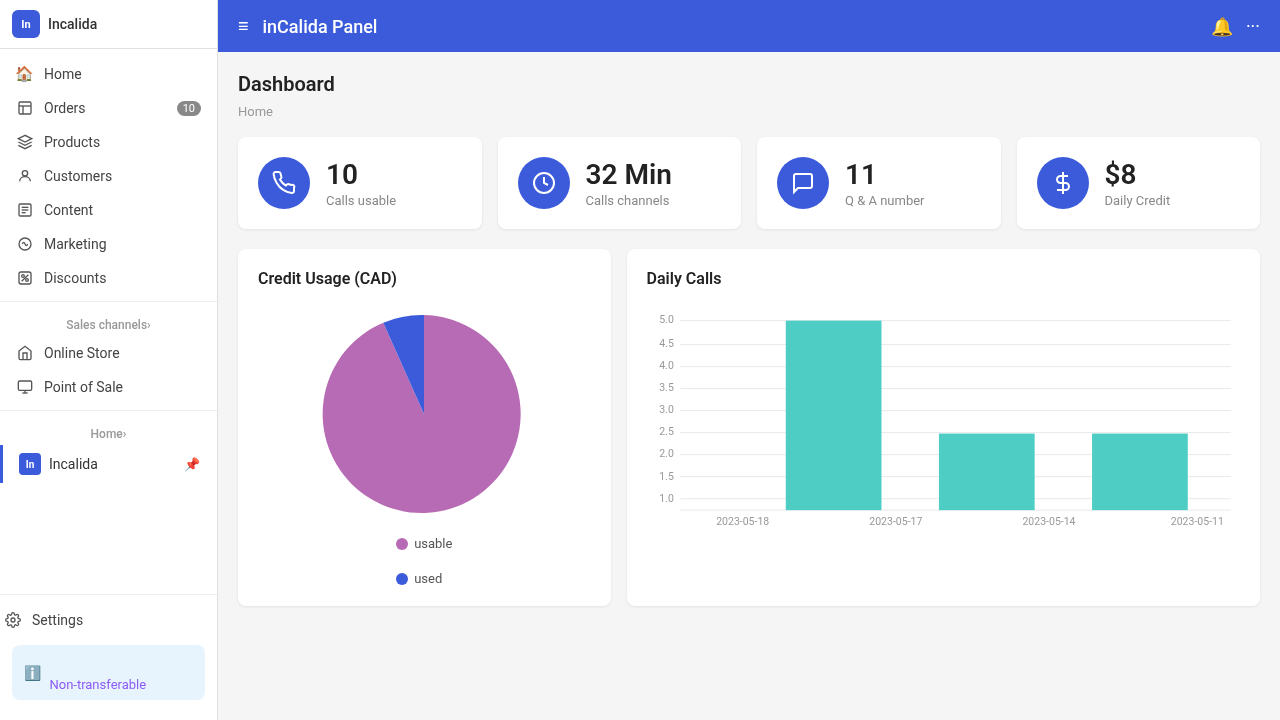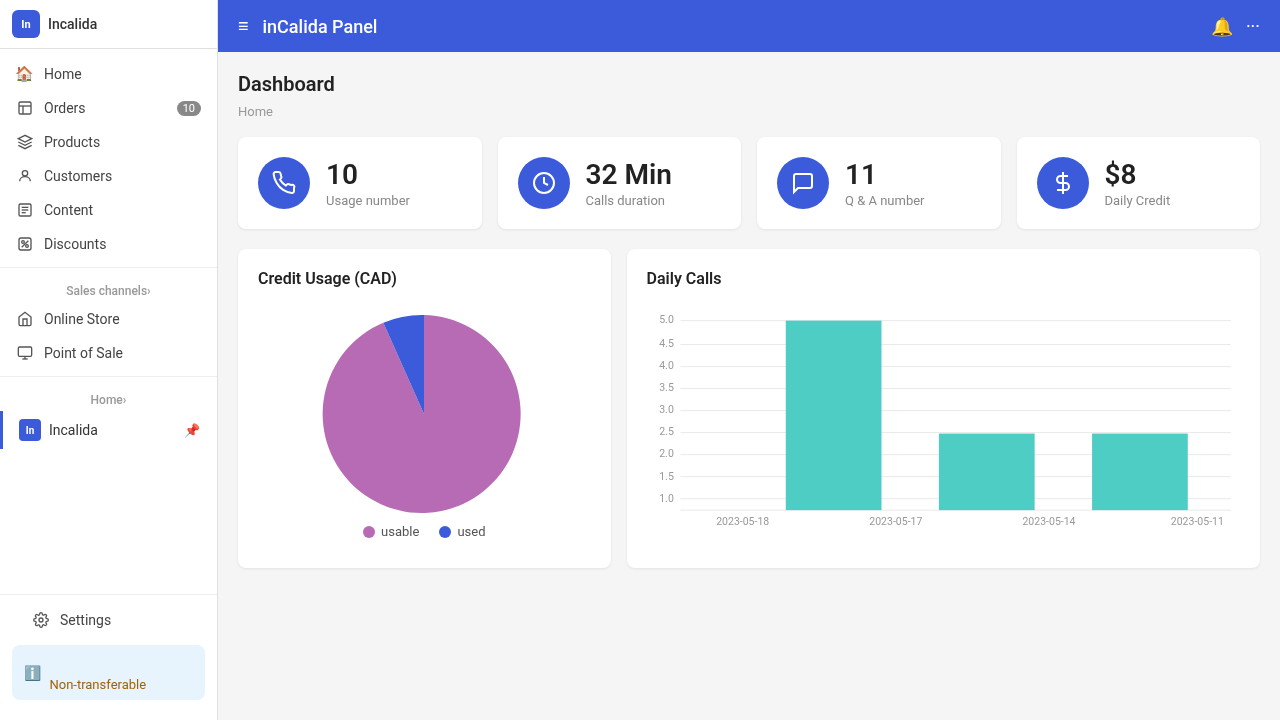--- a/index.html
+++ b/index.html
@@ -95,21 +95,21 @@
     .sidebar-pin-icon { color: #999; font-size: 13px; }
     .non-transferable-badge {
       margin: 8px 12px 12px;
       background: #e8f4fd;
       border-radius: 8px;
       padding: 8px 12px;
       display: flex; align-items: center;
       gap: 8px;
     }
     .nt-icon { color: #3b5bdb; font-size: 14px; }
-    .nt-label { font-size: 13px; color: #a16207; margin-top: 24px; }
+    .nt-label { font-size: 13px; color: #8b5cf6; margin-top: 24px; }
 
     
     .main { flex: 1; display: flex; flex-direction: column; overflow: hidden; }
 
     
     .top-bar {
       background: #3b5bdb;
       color: #fff;
       padding: 0 20px;
       height: 52px;
@@ -177,33 +177,33 @@
     .chart-title { font-size: 16px; font-weight: 600; color: #222; margin-bottom: 16px; }
 
     
     .pie-container {
       display: flex;
       flex-direction: column;
       align-items: center;
     }
     .pie-svg { width: 220px; height: 220px; }
     .pie-legend {
-      display: flex; gap: 20px; 
+      display: flex; gap: 20px; margin-top: 12px; flex-direction: column;
     }
     .legend-item { display: flex; align-items: center; gap: 6px; font-size: 13px; color: #555; }
     .legend-dot { width: 12px; height: 12px; border-radius: 50%; }
 
     
     .bar-chart-container { width: 100%; }
     .bar-chart-svg { width: 100%; height: 240px; }
 
     
     .settings-item {
       display: flex; align-items: center;
-      padding: 8px 32px;
+      padding: 8px 4px;
       cursor: pointer;
       color: #444;
       font-size: 14px;
     }
   </style>
 </head>
 <body>
 
 <aside class="sidebar">
   <div class="sidebar-top-bar">
@@ -259,20 +259,29 @@
             <rect x="3" y="3" width="18" height="18" rx="2"></rect>
             <line x1="7" y1="8" x2="17" y2="8"></line>
             <line x1="7" y1="12" x2="17" y2="12"></line>
             <line x1="7" y1="16" x2="13" y2="16"></line>
           </svg>
       </span>
       <span class="sidebar-item-label">Content</span>
     </div>
 
 
+    <div class="sidebar-item">
+      <span class="sidebar-item-icon">
+        <svg width="16" height="16" viewBox="0 0 24 24" fill="none" stroke="#555" stroke-width="2">
+            <circle cx="12" cy="12" r="9"></circle>
+            <path d="M8 12 Q10 7 12 12 Q14 17 16 12"></path>
+          </svg>
+      </span>
+      <span class="sidebar-item-label">Marketing</span>
+    </div>
 
     <div class="sidebar-item">
       <span class="sidebar-item-icon">
         <svg width="16" height="16" viewBox="0 0 24 24" fill="none" stroke="#555" stroke-width="2">
             <circle cx="9" cy="9" r="2"></circle>
             <circle cx="15" cy="15" r="2"></circle>
             <line x1="7" y1="17" x2="17" y2="7"></line>
             <rect x="3" y="3" width="18" height="18" rx="3"></rect>
           </svg>
       </span>
@@ -358,34 +367,34 @@
     <div class="stats-row">
 
       <div class="stat-card">
         <div class="stat-icon-circle" style="background:#3b5bdb;">
           <svg width="24" height="24" viewBox="0 0 24 24" fill="none" stroke="white" stroke-width="2">
               <path d="M22 16.92v3a2 2 0 0 1-2.18 2 19.79 19.79 0 0 1-8.63-3.07A19.5 19.5 0 0 1 4.69 12 19.79 19.79 0 0 1 1.63 3.18 2 2 0 0 1 3.6 1h3a2 2 0 0 1 2 1.72c.127.96.361 1.903.7 2.81a2 2 0 0 1-.45 2.11L7.91 8.6a16 16 0 0 0 6 6l.96-.96a2 2 0 0 1 2.11-.45c.907.339 1.85.573 2.81.7A2 2 0 0 1 22 16.92z"></path>
             </svg>
         </div>
         <div class="stat-info">
           <span class="stat-value">10</span>
-          <span class="stat-label">Usage number</span>
+          <span class="stat-label">Calls usable</span>
         </div>
       </div>
 
       <div class="stat-card">
         <div class="stat-icon-circle" style="background:#3b5bdb;">
           <svg width="24" height="24" viewBox="0 0 24 24" fill="none" stroke="white" stroke-width="2">
               <circle cx="12" cy="12" r="10"></circle>
               <polyline points="12 6 12 12 16 14"></polyline>
             </svg>
         </div>
         <div class="stat-info">
           <span class="stat-value">32 Min</span>
-          <span class="stat-label">Calls duration</span>
+          <span class="stat-label">Calls channels</span>
         </div>
       </div>
 
       <div class="stat-card">
         <div class="stat-icon-circle" style="background:#3b5bdb;">
           <svg width="24" height="24" viewBox="0 0 24 24" fill="none" stroke="white" stroke-width="2">
               <path d="M21 15a2 2 0 0 1-2 2H7l-4 4V5a2 2 0 0 1 2-2h14a2 2 0 0 1 2 2z"></path>
             </svg>
         </div>
         <div class="stat-info">

